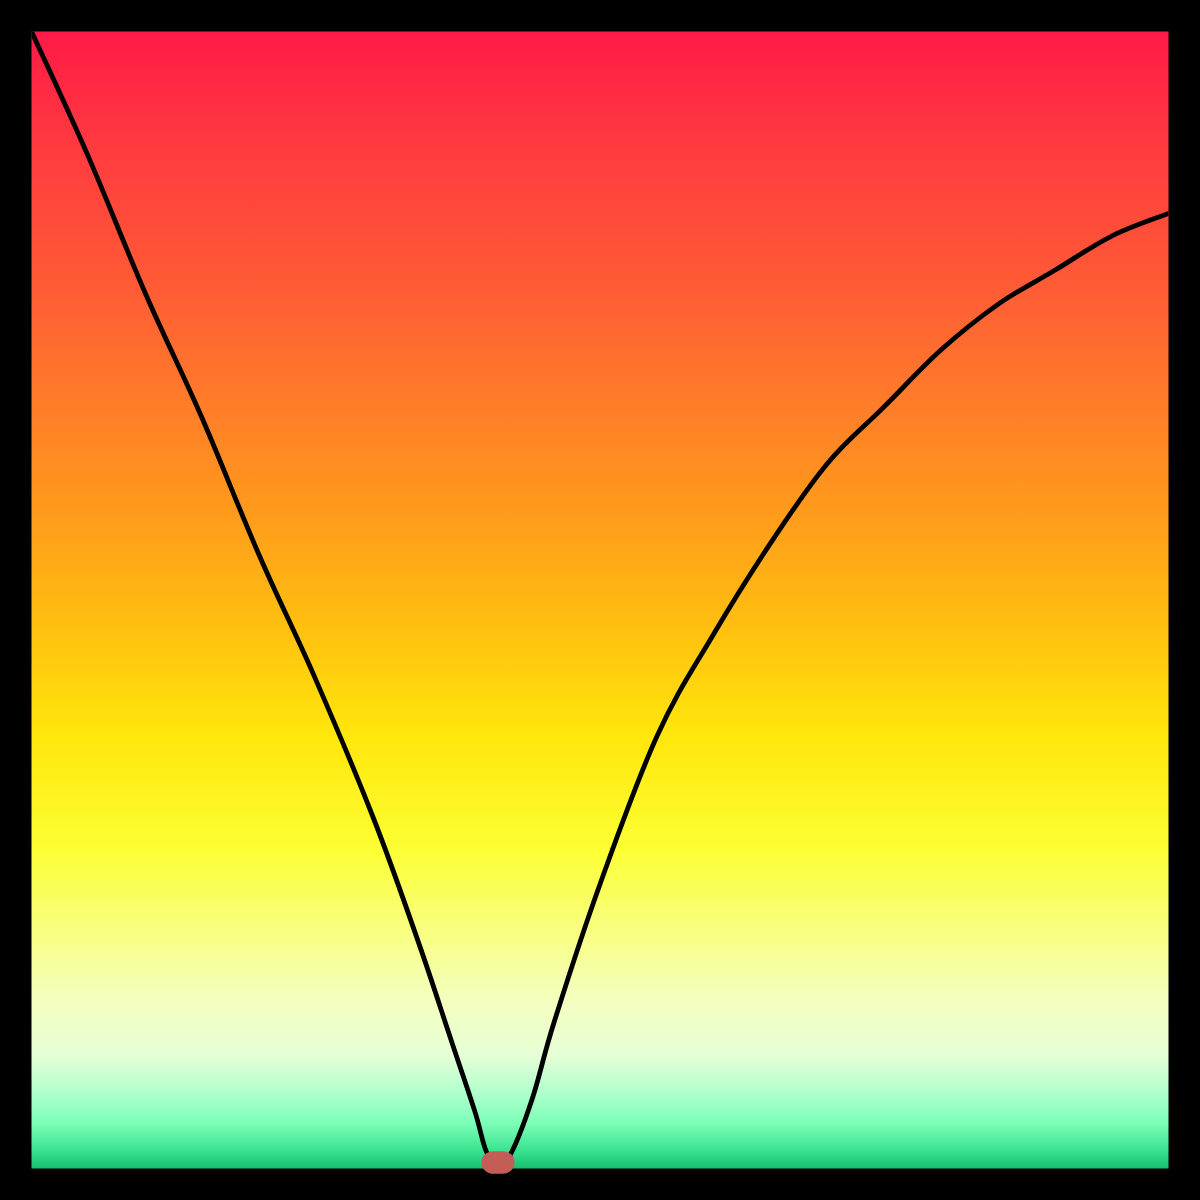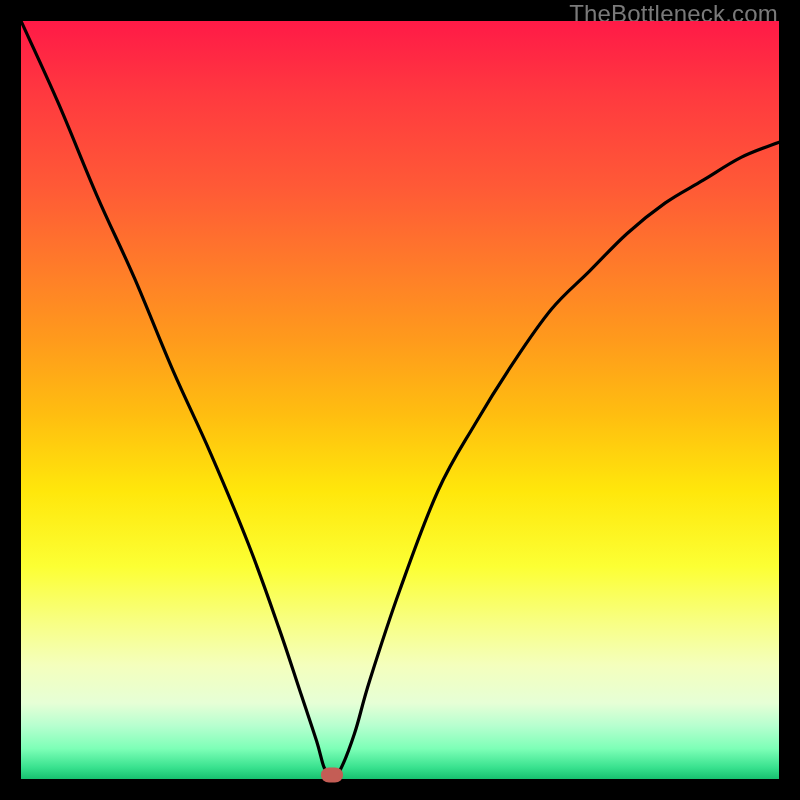--- a/index.html
+++ b/index.html
@@ -63,20 +63,19 @@
     color: #7a7a7a;
     font-size: 24px;
     font-weight: 500;
     letter-spacing: 0.2px;
   }
 </style>
 </head>
 <body>
 
 <div class="frame">
-  <div class="watermark">TheBottleneck.com</div>
   <div class="plot">
     <svg class="curve" viewBox="0 0 758 758" preserveAspectRatio="none">
       <path id="curve-path" d="M 0.0 0.0 C 6.8 15.0, 24.3 52.0, 37.9 83.4 C 51.5 114.8, 62.2 143.0, 75.8 174.3 C 89.4 205.7, 100.1 226.3, 113.7 257.7 C 127.3 289.1, 138.0 317.3, 151.6 348.7 C 165.2 380.1, 175.9 400.7, 189.5 432.1 C 203.1 463.4, 215.1 491.6, 227.4 523.0 C 239.7 554.4, 248.2 579.1, 257.7 606.4 C 267.3 633.7, 273.6 654.2, 280.5 674.6 C 287.3 695.1, 291.5 707.1, 295.6 720.1 C 299.7 733.1, 300.5 740.5, 303.2 746.6 C 305.9 752.8, 308.1 753.5, 310.8 754.2 C 313.5 754.9, 314.3 757.9, 318.4 750.4 C 322.5 742.9, 328.1 728.9, 333.5 712.5 C 339.0 696.1, 340.5 685.4, 348.7 659.5 C 356.9 633.5, 366.7 602.6, 379.0 568.5 C 391.3 534.4, 403.3 500.0, 416.9 470.0 C 430.5 439.9, 441.2 424.9, 454.8 401.7 C 468.4 378.5, 479.1 361.6, 492.7 341.1 C 506.3 320.6, 517.0 304.4, 530.6 288.0 C 544.2 271.7, 554.9 263.8, 568.5 250.1 C 582.1 236.5, 592.8 224.5, 606.4 212.2 C 620.0 200.0, 630.7 191.5, 644.3 181.9 C 657.9 172.4, 668.6 167.4, 682.2 159.2 C 695.8 151.0, 706.5 143.3, 720.1 136.4 C 733.7 129.6, 751.2 124.0, 758.0 121.3" fill="none" stroke="#000" stroke-width="3.2" stroke-linejoin="round" stroke-linecap="round"></path>
     </svg>
     <div class="marker" id="marker" style="left: 310.78px; top: 754.21px; background: rgb(196, 93, 85);"></div>
   </div>
 </div>
 
 </body></html>

